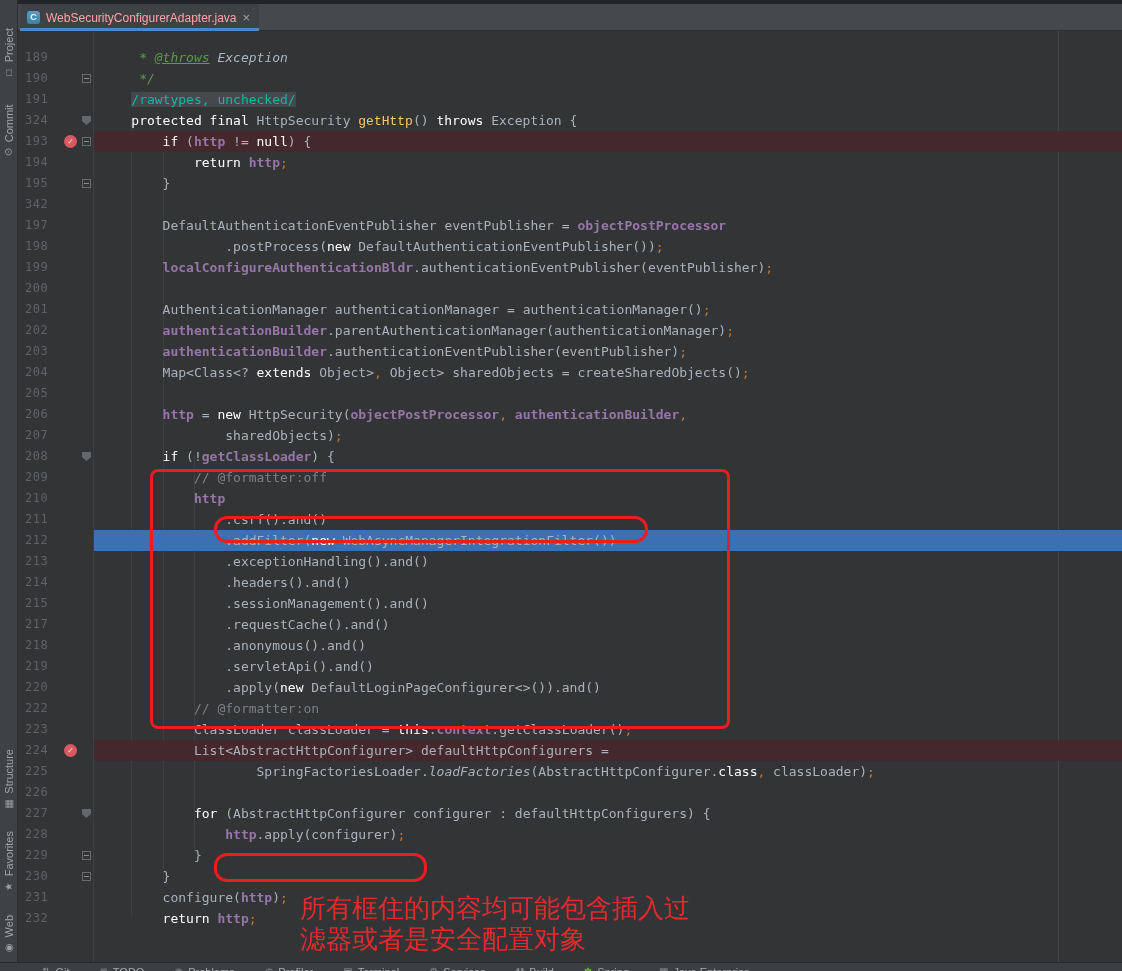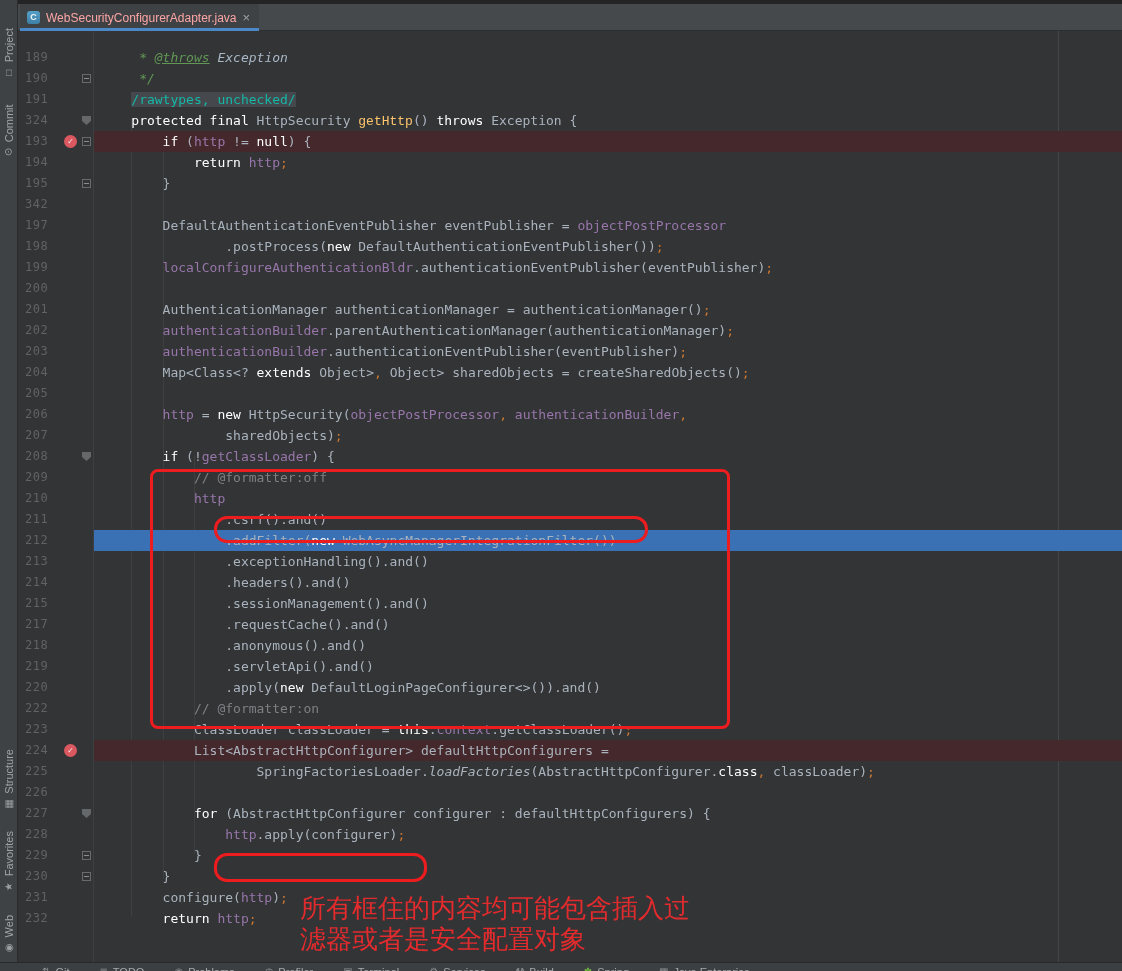--- a/index.html
+++ b/index.html
@@ -54,21 +54,21 @@
   .fold-d { background:#64686b; clip-path:polygon(0 0,100% 0,100% 55%,50% 100%,0 55%); }
   .code { position:relative; z-index:1; display:block; margin-left:82px;
           white-space:pre; color:#aab3bd; }
   .gutter-sep { position:absolute; left:75px; top:0; bottom:0; width:1px; background:#3c4042; }
   .margin-guide { position:absolute; left:1040px; top:0; bottom:0; width:1px; background:#54585a; opacity:.55; }
   .iguide { position:absolute; width:1px; background:#ffffff; opacity:.06; }
 
   .s-kw   { color:#ffffff; }
   .s-pl   { color:#aab3bd; }
   .s-cls  { color:#aab3bd; }
-  .s-fld  { color:#9876aa; }
+  .s-fld  { color:#9876aa;font-weight:bold; }
   .s-semi { color:#cc7832; }
   .s-cmt  { color:#7d8184; }
   .s-jd   { color:#629755; font-style:italic; }
   .s-jdtag{ color:#629755; font-style:italic; text-decoration:underline; }
   .s-jdval{ color:#a9b7c6; font-style:italic; }
   .s-mdecl{ color:#ffc66d;font-family:Liberation Mono, monospace; }
   .s-stat { color:#aab3bd; font-style:italic; }
   .s-fold { background:#45484c; color:#14b8a6; }
   .s-brace{ color:#ffef28; background:#3c514b; font-weight:bold; }
 

